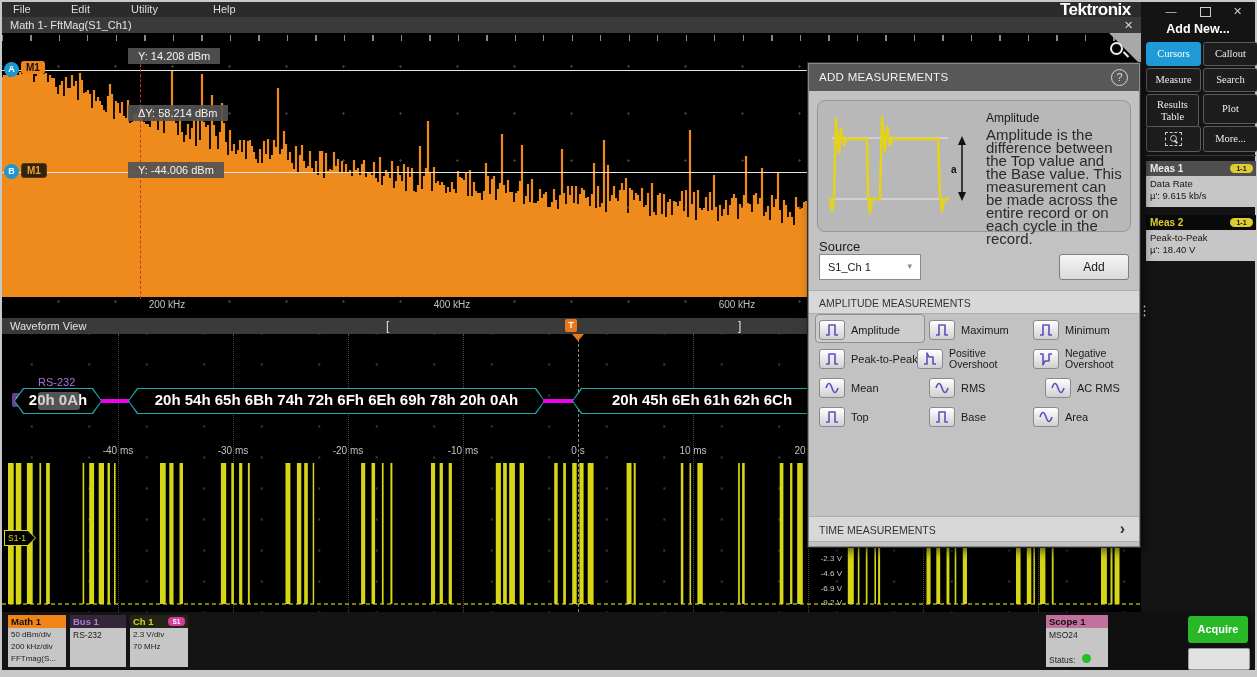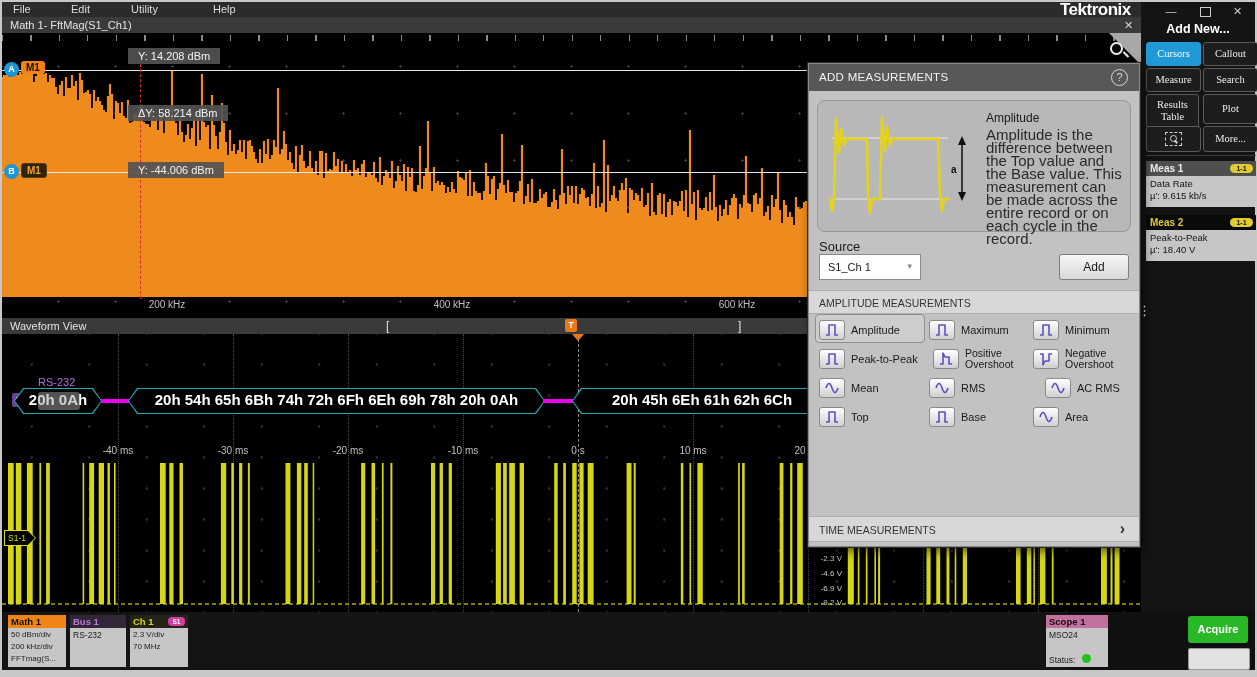--- a/index.html
+++ b/index.html
@@ -314,21 +314,21 @@
             <span class="meas-lbl">Minimum</span>
           </div>
           <div class="meas-cell" style="left: 10px; top: 283px; width: 104px; height: 24px;">
             <span class="meas-ic">
               <svg width="18" height="16" viewBox="0 0 16 16">
                 <path d="M2,13 H5 V3 H11 V13 H14" stroke="#5a50c0" stroke-width="1.6" fill="none" stroke-linejoin="round"></path>
               </svg>
             </span>
             <span class="meas-lbl">Peak-to-Peak</span>
           </div>
-          <div class="meas-cell" style="left: 124px; top: 283px; width: 112px; height: 24px;">
+          <div class="meas-cell" style="left: 108px; top: 283px; width: 112px; height: 24px;">
             <span class="meas-ic">
               <svg width="18" height="16" viewBox="0 0 16 16">
                 <path d="M2,13 H5 V2 L7,6 H11 V13 H14" stroke="#5a50c0" stroke-width="1.6" fill="none" stroke-linejoin="round"></path>
               </svg>
             </span>
             <span class="meas-lbl" style="font-size: 10.5px; width: 62px;">Positive Overshoot</span>
           </div>
           <div class="meas-cell" style="left: 224px; top: 283px; width: 104px; height: 24px;">
             <span class="meas-ic">
               <svg width="18" height="16" viewBox="0 0 16 16">

